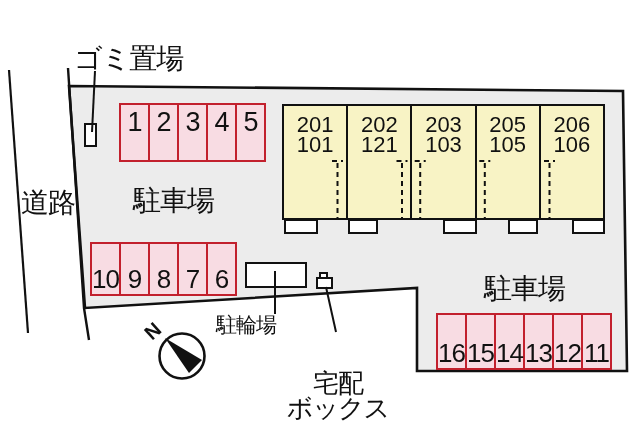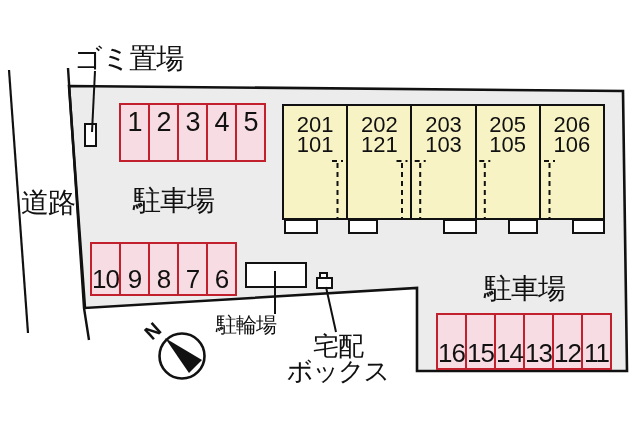--- a/index.html
+++ b/index.html
@@ -162,21 +162,21 @@
     <div class="abs whitebox" style="left:319px;top:272px;width:9px;height:7px;"></div>
     <div class="abs whitebox" style="left:316px;top:277px;width:17px;height:12px;"></div>
   </div>
 
   <div class="jp-label" style="left:74px;top:44px;">ゴミ置場</div>
   <div class="jp-label" style="left:21px;top:188px;">道路</div>
   <div class="jp-label" style="left:133px;top:186px;">駐車場</div>
   <div class="jp-label" style="left:484px;top:274px;">駐車場</div>
   <div class="jp-label" style="left:216px;top:314px;font-size:21px;">駐輪場</div>
   <div class="jp-label jp-center" style="left:268px;top:334px;width:140px;font-size:26px;line-height:25px;">
-    <span style="display:block;">宅配</span>
+    <span style="display:block;margin-top:37px;">宅配</span>
     <span style="display:block;">ボックス</span>
   </div>
 
   <svg class="layer overlay" viewBox="0 0 640 426">
     <line x1="95" y1="71" x2="92" y2="132" stroke="#111" stroke-width="2"></line>
     <line x1="275" y1="271" x2="275" y2="314" stroke="#111" stroke-width="2"></line>
     <line x1="326" y1="287" x2="336" y2="332" stroke="#111" stroke-width="2"></line>
     <path d="M332,161 h11 M337.5,163 V219" fill="none" stroke="#111" stroke-width="2" stroke-dasharray="5,4"></path>
     <path d="M396.5,161 h11 M402,163 V219" fill="none" stroke="#111" stroke-width="2" stroke-dasharray="5,4"></path>
     <path d="M414.7,161 h11 M420.2,163 V219" fill="none" stroke="#111" stroke-width="2" stroke-dasharray="5,4"></path>

